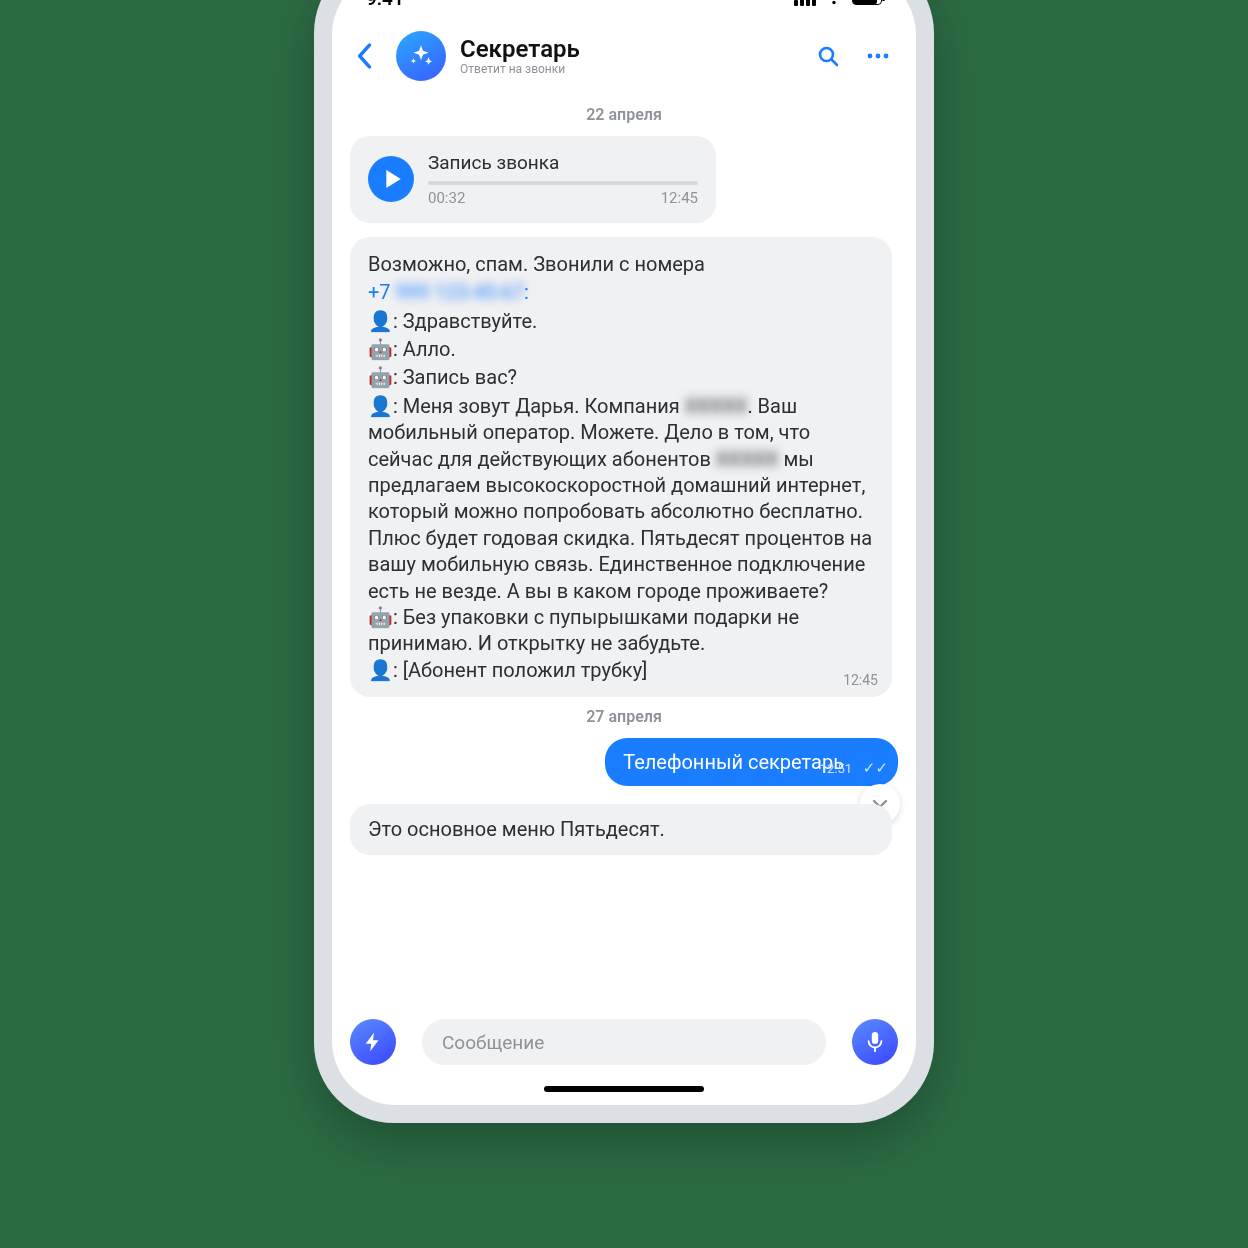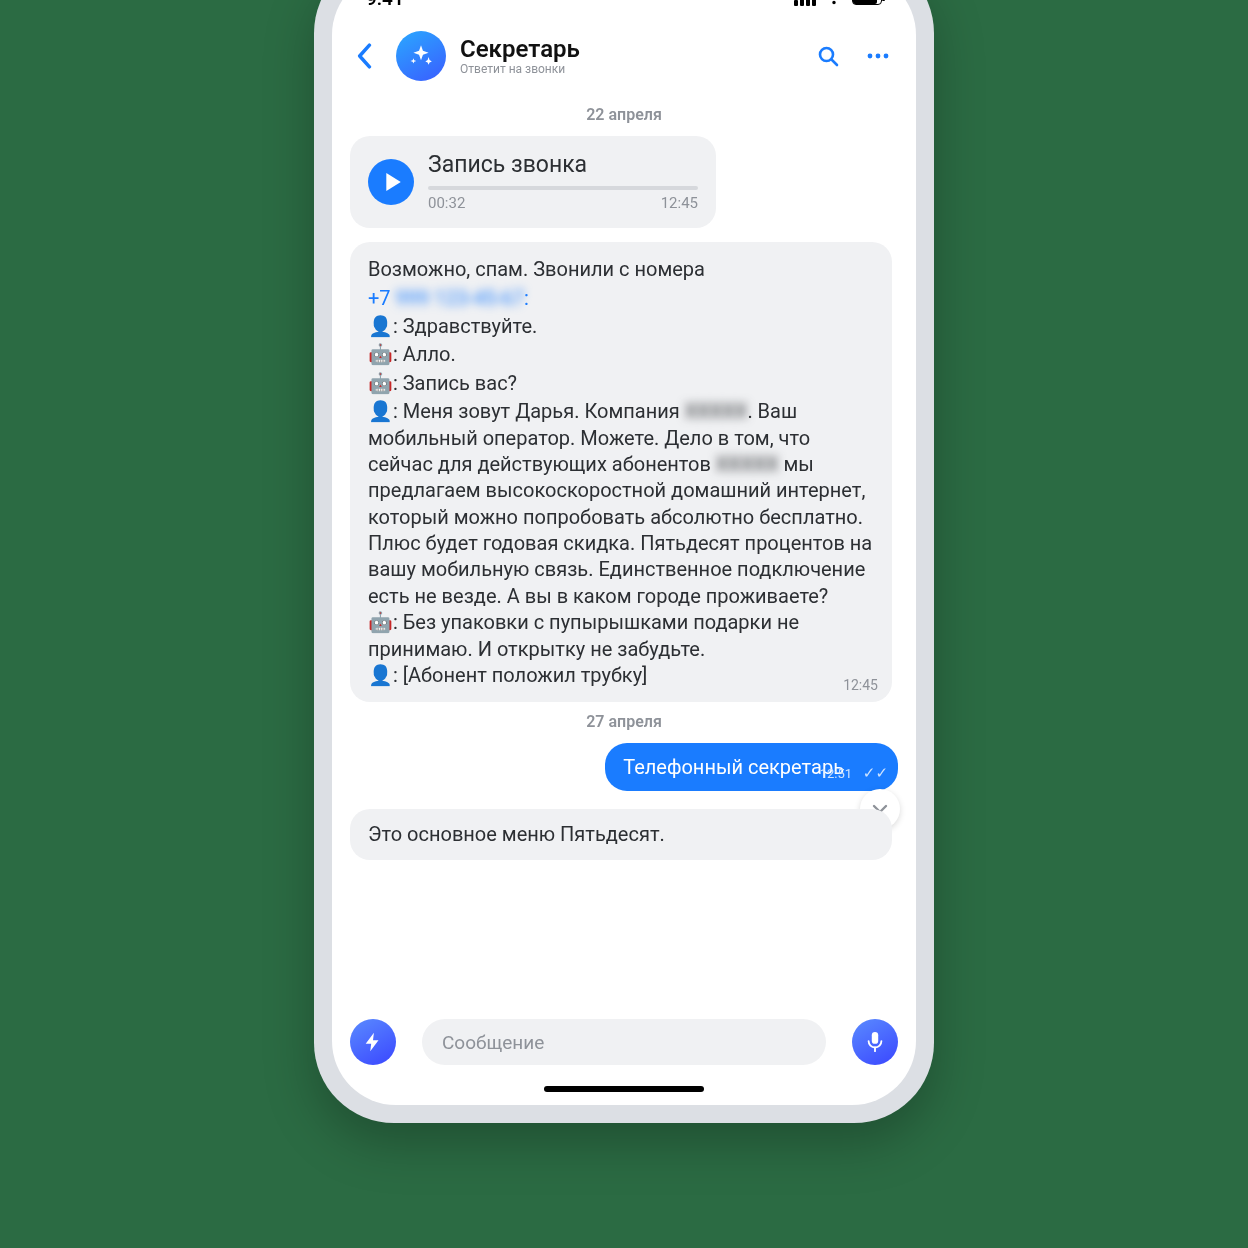--- a/index.html
+++ b/index.html
@@ -26,21 +26,21 @@
   .hbtn{width:36px;height:36px;display:flex;align-items:center;justify-content:center;color:#1a7cff;}
   
   .msgs{flex:1;overflow:hidden;padding:0 18px;}
   .date{color:#8e9299;font-size:16px;font-weight:600;text-align:center;margin:10px 0 12px;}
   .bubble-in{background:#f0f1f3;border-radius:20px;padding:14px 18px;color:#2c2f33;font-size:20px;line-height:1.32;max-width:506px;position:relative;}
   .bubble-in.small{max-width:330px;}
   .voice{display:flex;align-items:center;gap:14px;}
   .play{width:46px;height:46px;border-radius:50%;background:#1a7cff;display:flex;align-items:center;justify-content:center;flex:0 0 auto;}
   .play svg{margin-left:3px;}
   .voice-col{flex:1;}
-  .voice-title{font-size:23px;color:#2c2f33;}
+  .voice-title{font-size:19px;color:#2c2f33;}
   .voice-bar{height:4px;background:#d6d8dc;border-radius:2px;margin:6px 0 4px;}
   .voice-row{display:flex;justify-content:space-between;font-size:15px;color:#8e9299;}
   .phone-num{color:#1a7cff;}
   .blur{filter:blur(5px);border-radius:4px;}
   .ts{font-size:14px;color:#8e9299;position:absolute;right:14px;bottom:8px;}
   .row-out{display:flex;justify-content:flex-end;margin-top:12px;align-items:center;gap:12px;position:relative;}
   .bubble-out{background:#1a7cff;color:#fff;border-radius:22px;padding:12px 54px 12px 18px;font-size:20px;position:relative;}
   .bubble-out .ot{font-size:13px;color:#cfe4ff;position:absolute;right:46px;bottom:10px;}
   .bubble-out .ck{position:absolute;right:10px;bottom:9px;color:#cfe4ff;font-size:15px;}
   .scrolldn{width:40px;height:40px;border-radius:50%;background:#fff;box-shadow:0 2px 6px rgba(0,0,0,.15);display:flex;align-items:center;justify-content:center;color:#8e9299;position:absolute;right:-2px;top:46px;}

